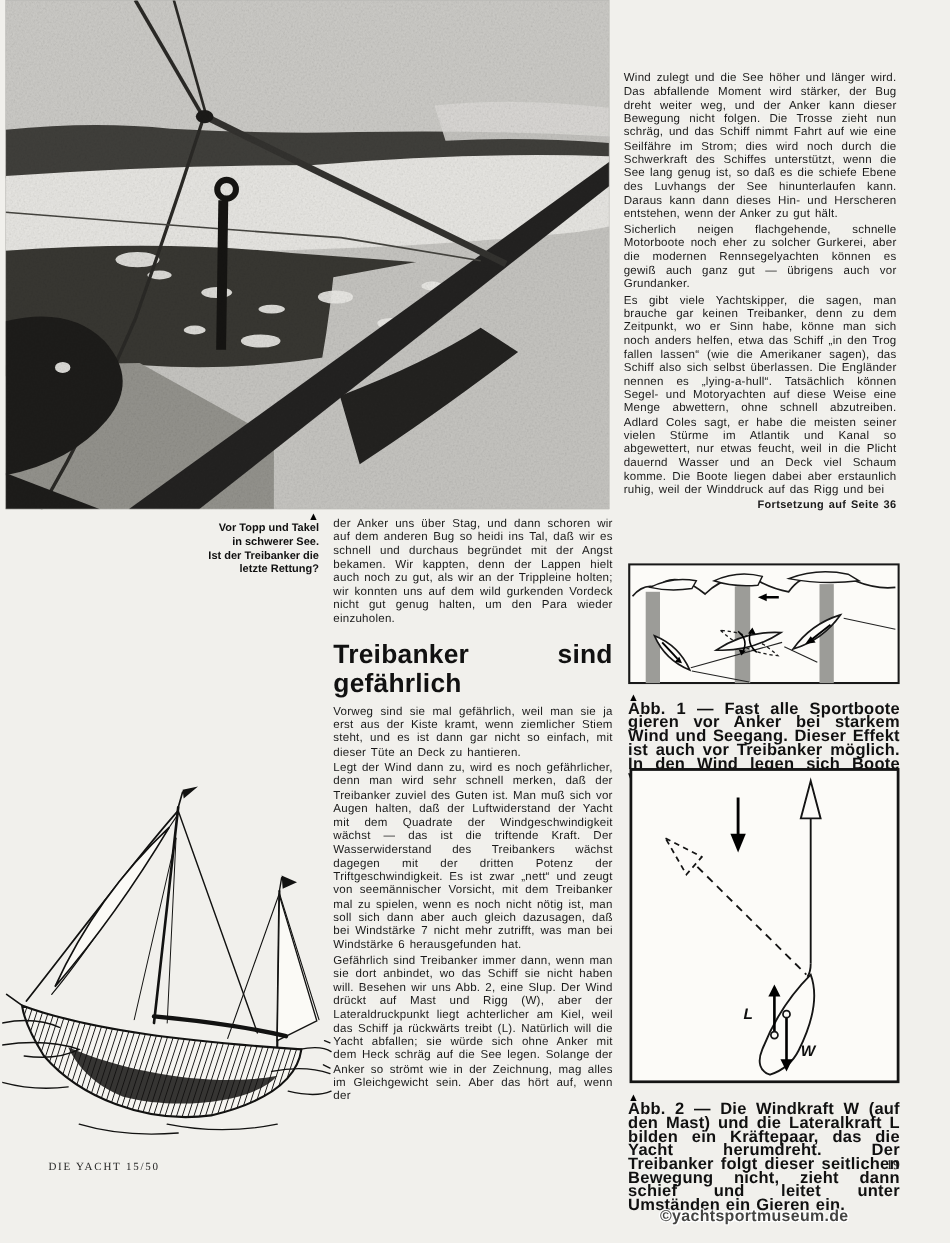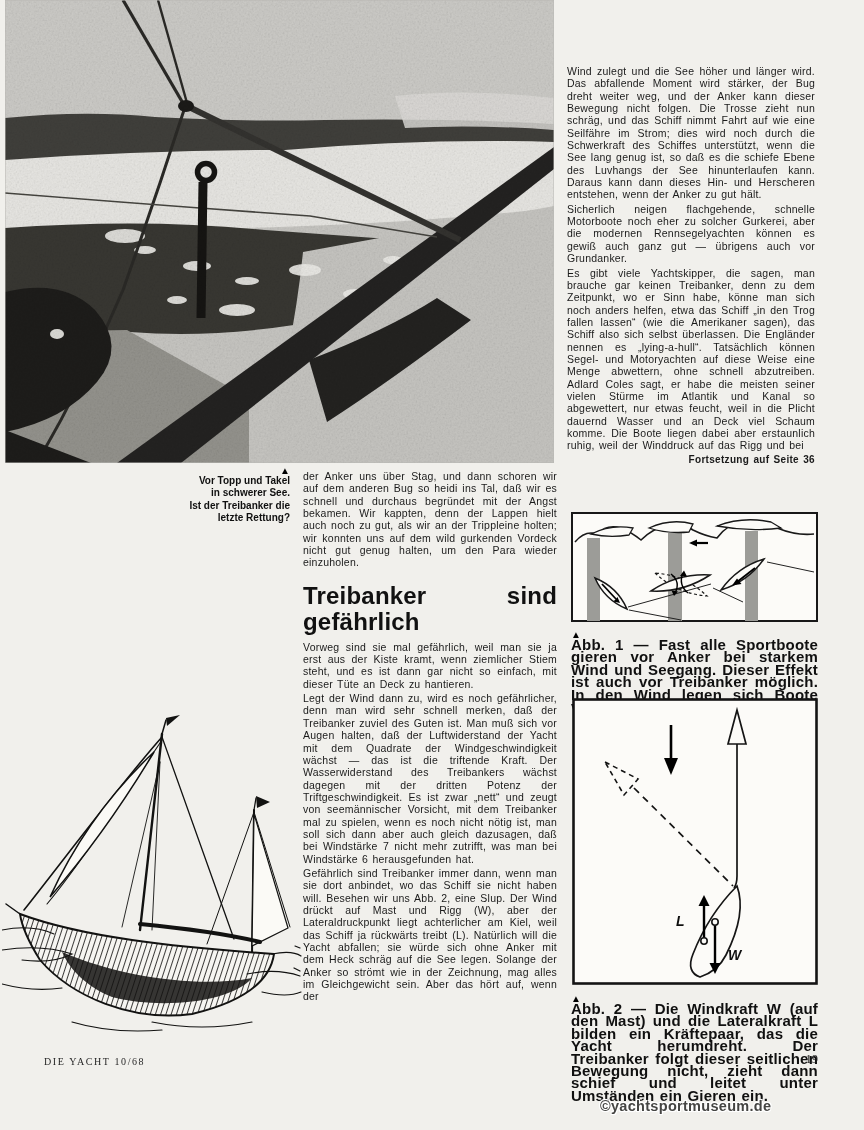--- a/index.html
+++ b/index.html
@@ -258,17 +258,17 @@
           <path d="M245,282 Q275,276 298,284"></path>
           <path d="M260,300 Q285,306 299,300"></path>
           <path d="M270,262 Q290,258 299,264"></path>
           <path d="M293,254 l5,2"></path>
           <path d="M292,276 l6,3"></path>
         </g>
       </g>
     </svg>
   </div>
 
-  <div class="abs footer-left" style="left:44px;top:1056px;">DIE YACHT 10/68</div>
+  <div class="abs footer-left" style="left:44px;top:1056px;">DIE YACHT 15/50</div>
   <div class="abs page-num" style="left:790px;top:1052px;width:28px;">19</div>
   <div class="abs watermark" style="left:600px;top:1098px;width:260px;">©yachtsportmuseum.de</div>
 
 </div>
 
 </body></html>

